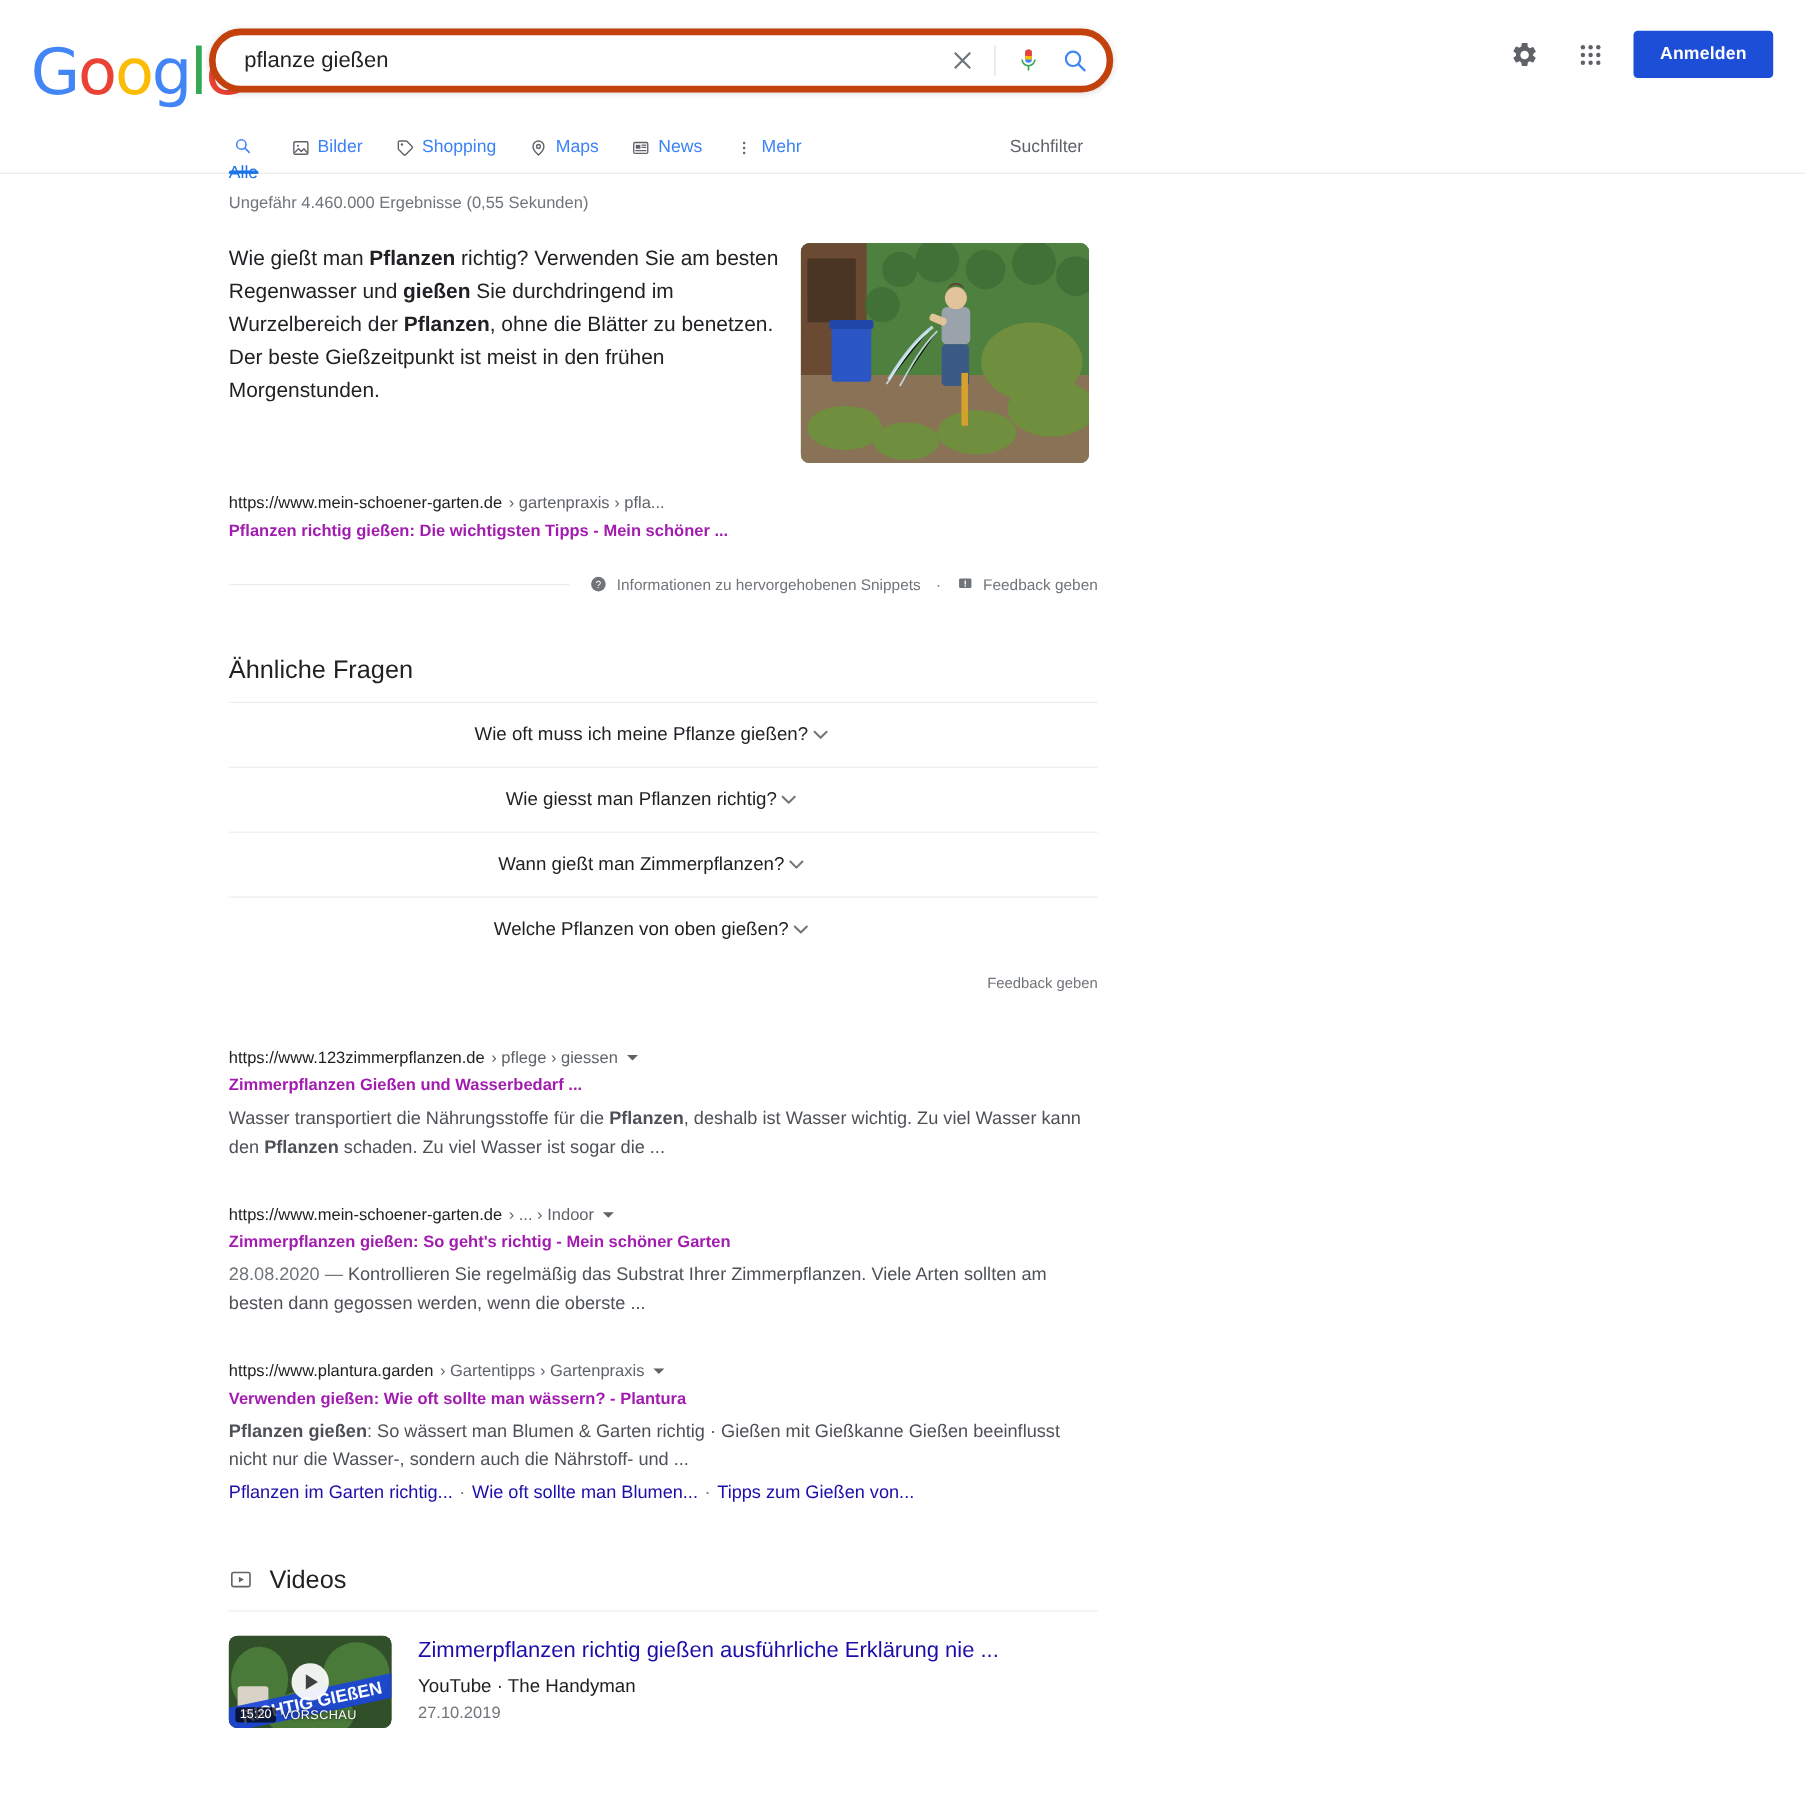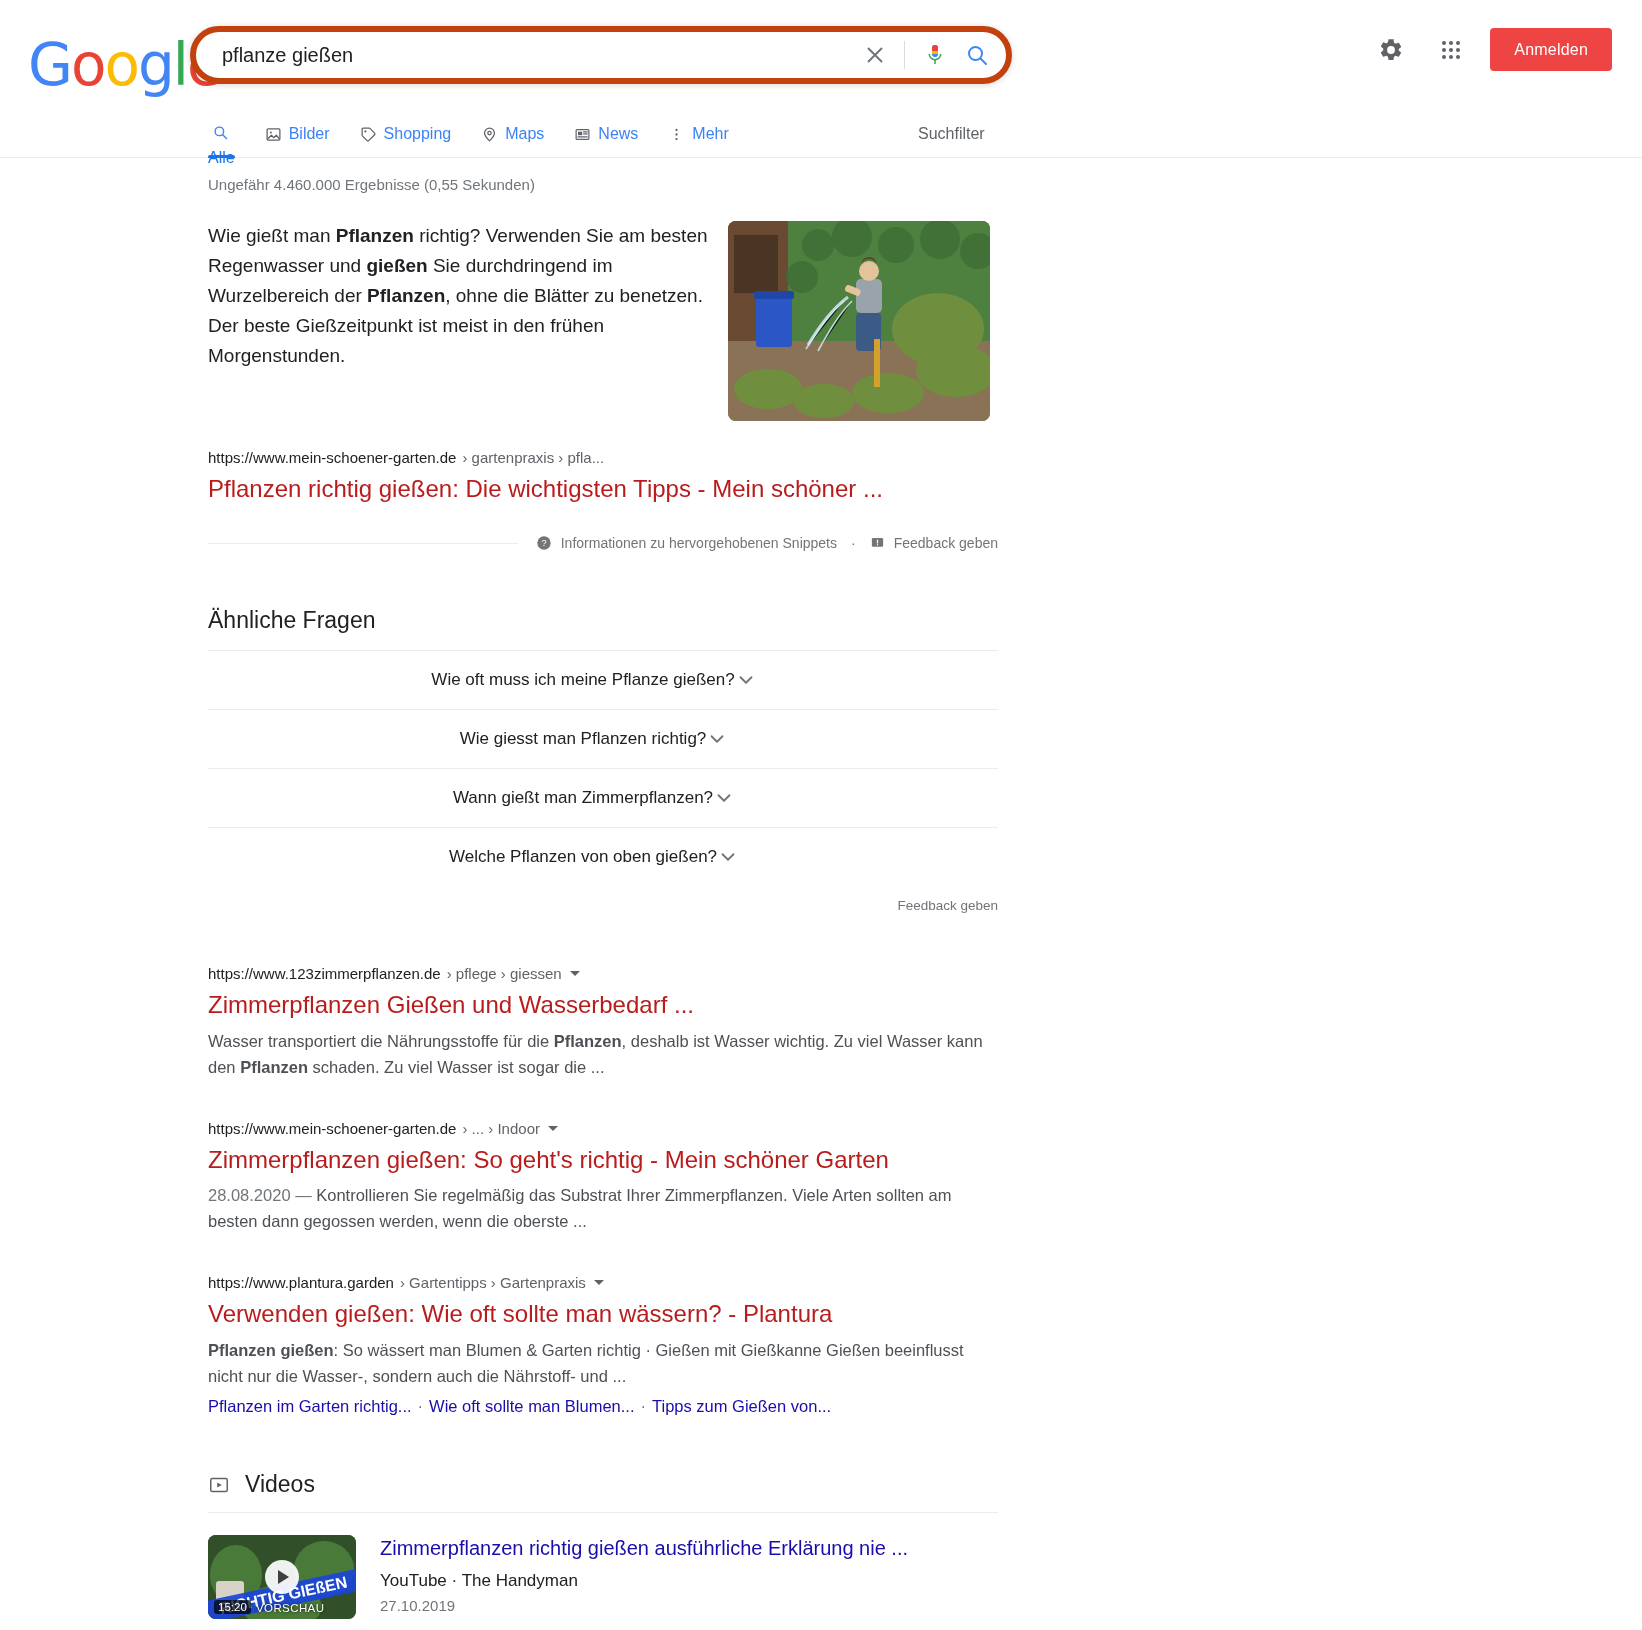--- a/index.html
+++ b/index.html
@@ -94,26 +94,26 @@
     color: #5f6368;
   }
   .apps-grid {
     display: grid;
     grid-template-columns: repeat(3, 4px);
     grid-template-rows: repeat(3, 4px);
     gap: 3px;
   }
   .apps-grid i { background: #5f6368; border-radius: 50%; width: 4px; height: 4px; display: block; }
   .signin-btn {
-    background: #ef4444;
+    background: #1d4ed8;
     color: #fff;
     border: none;
     border-radius: 4px;
     font-size: 16px;
-    font-weight: 400;
+    font-weight: 700;
     padding: 0 24px;
     height: 43px;
     cursor: pointer;
     font-family: "Liberation Sans", "DejaVu Sans", sans-serif;
     letter-spacing: .2px;
   }
 
   
   .navbar {
     position: relative;
@@ -216,26 +216,26 @@
   .url-line .arrow-down {
     display: inline-block;
     margin-left: 8px;
     width: 0; height: 0;
     border-left: 5px solid transparent;
     border-right: 5px solid transparent;
     border-top: 5px solid #5f6368;
     cursor: pointer;
   }
   .result-title {
-    font-size: 24px;
-    color: #b91c1c;
+    font-size: 15px;
+    color: #a21caf;
     line-height: 1.35;
     margin-top: 5px;
     cursor: pointer;
-    font-weight: 400;
+    font-weight: 700;
   }
   .result-desc {
     font-size: 16.5px;
     line-height: 1.58;
     color: #4d5156;
     margin-top: 6px;
     max-width: 790px;
   }
   .result-desc b { font-weight: 700; color: #4d5156; }
   .desc-date { color: #70757a; }

